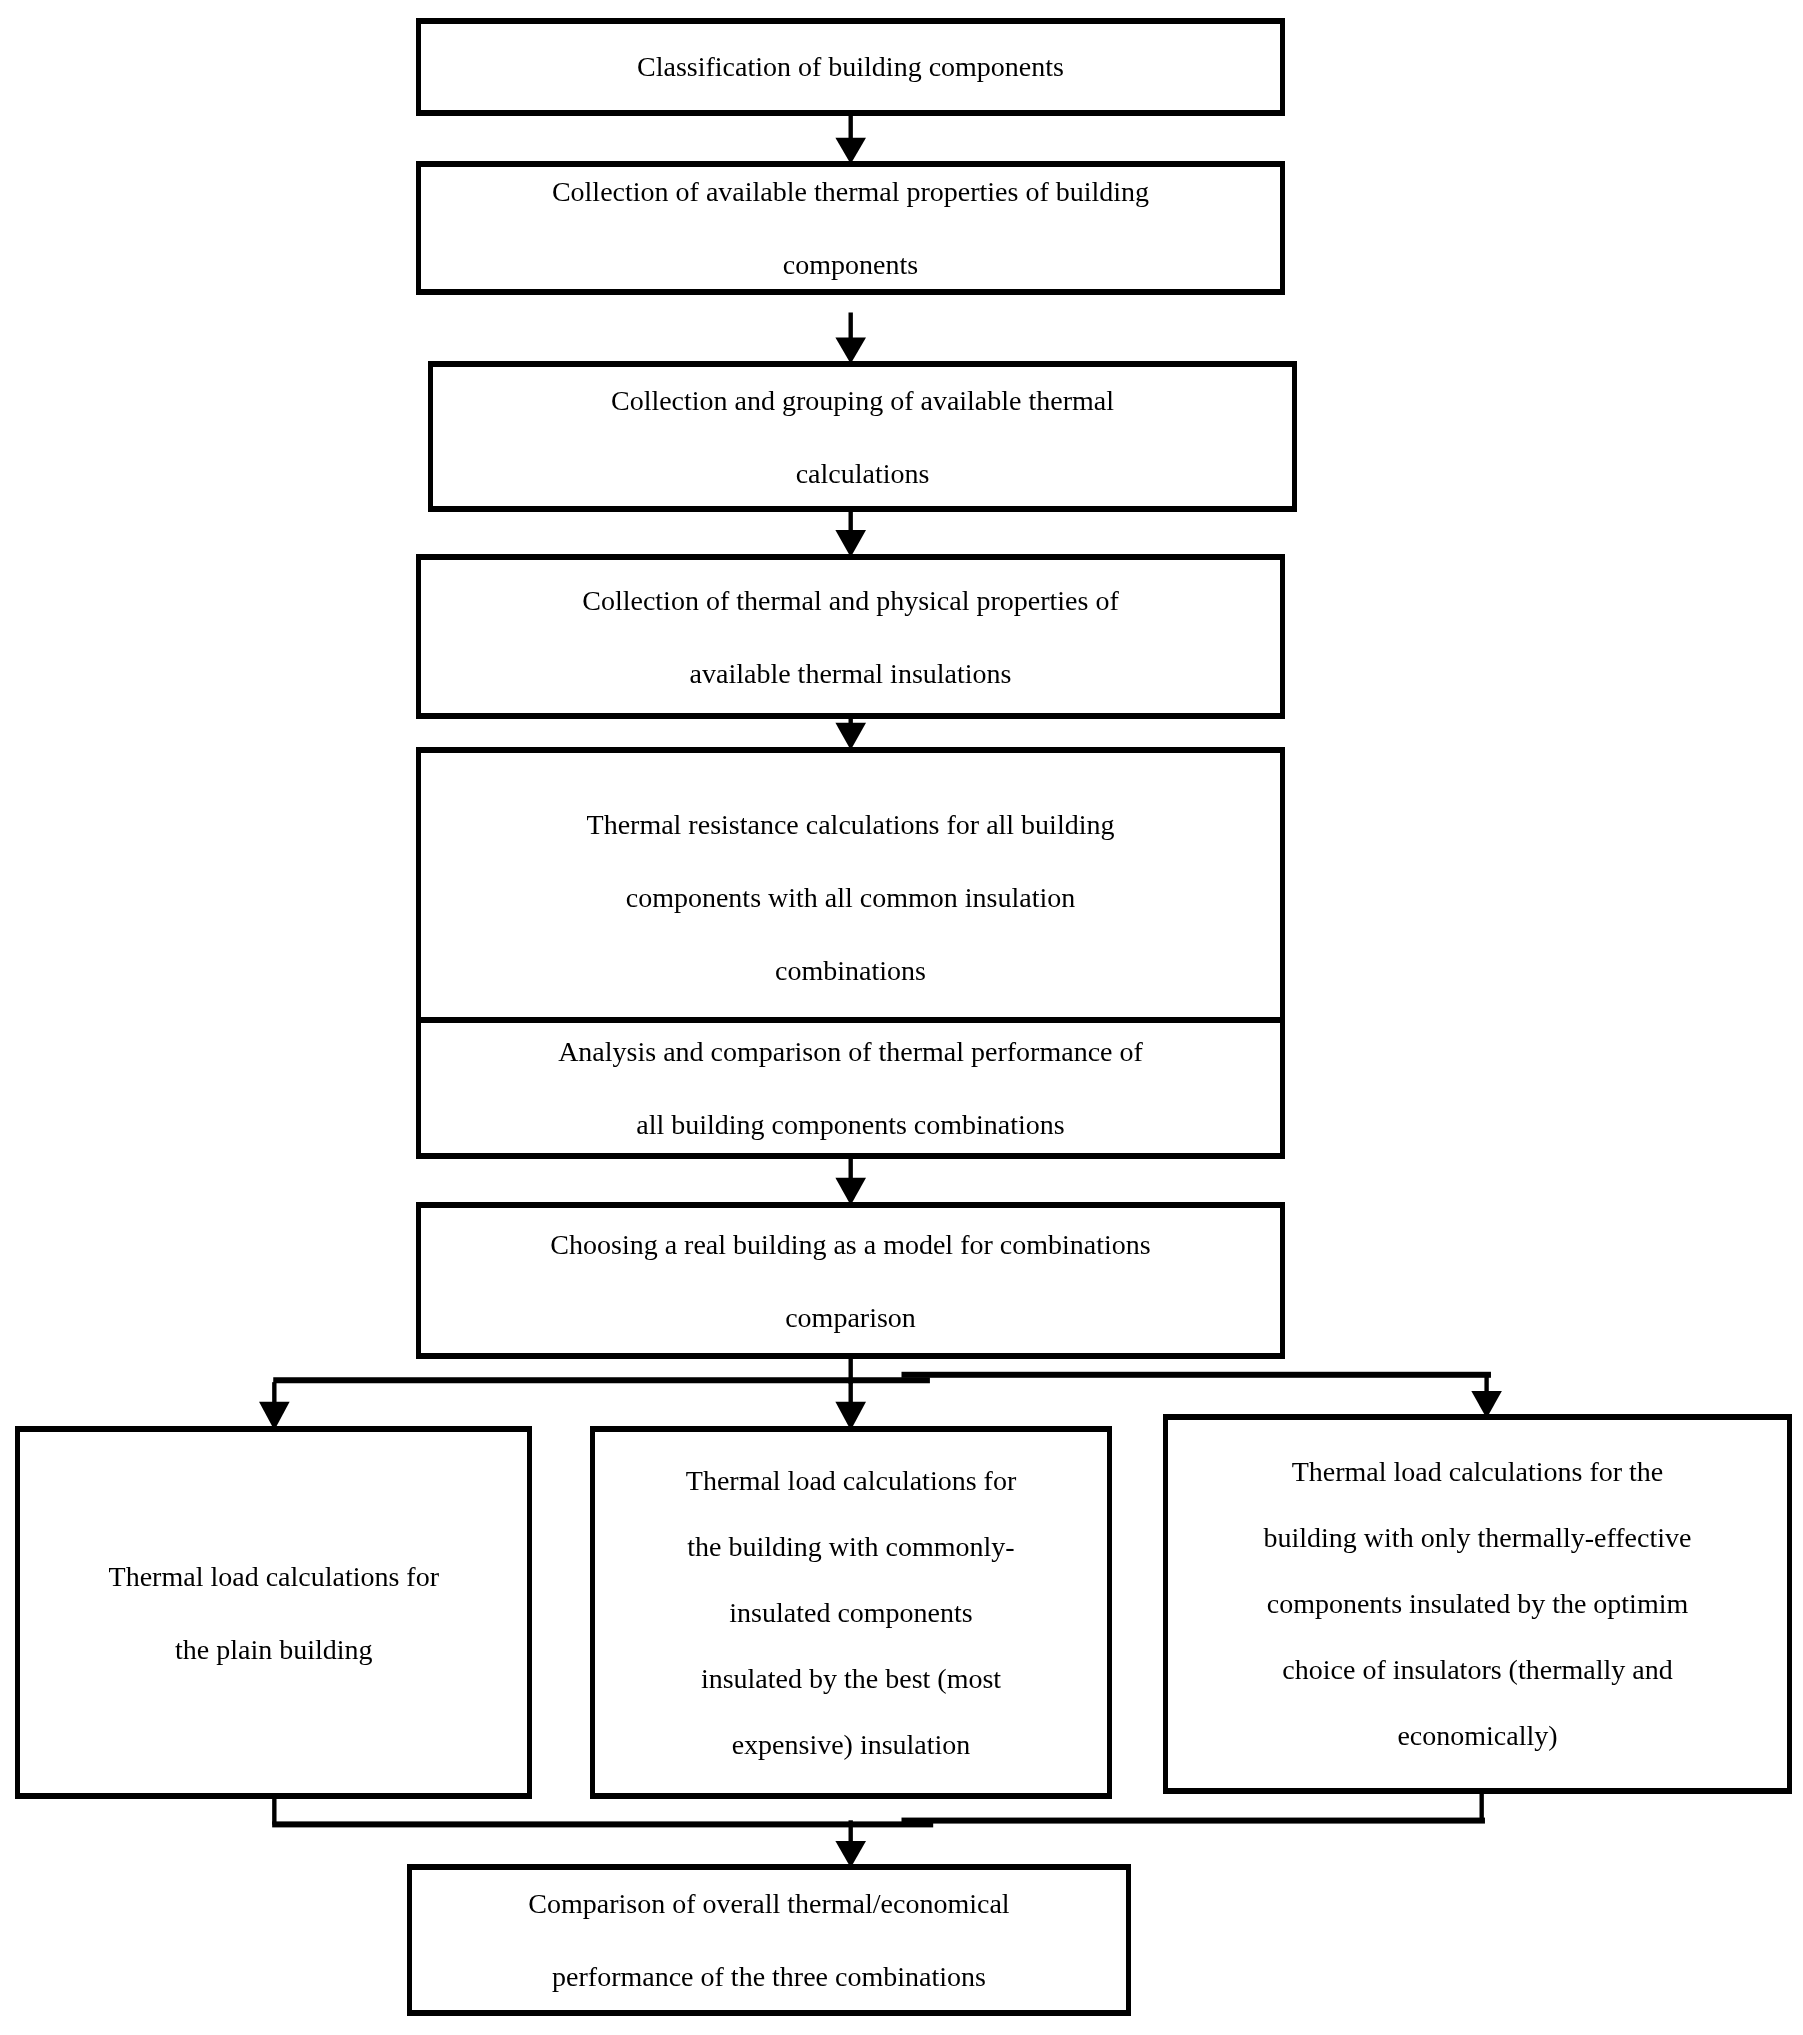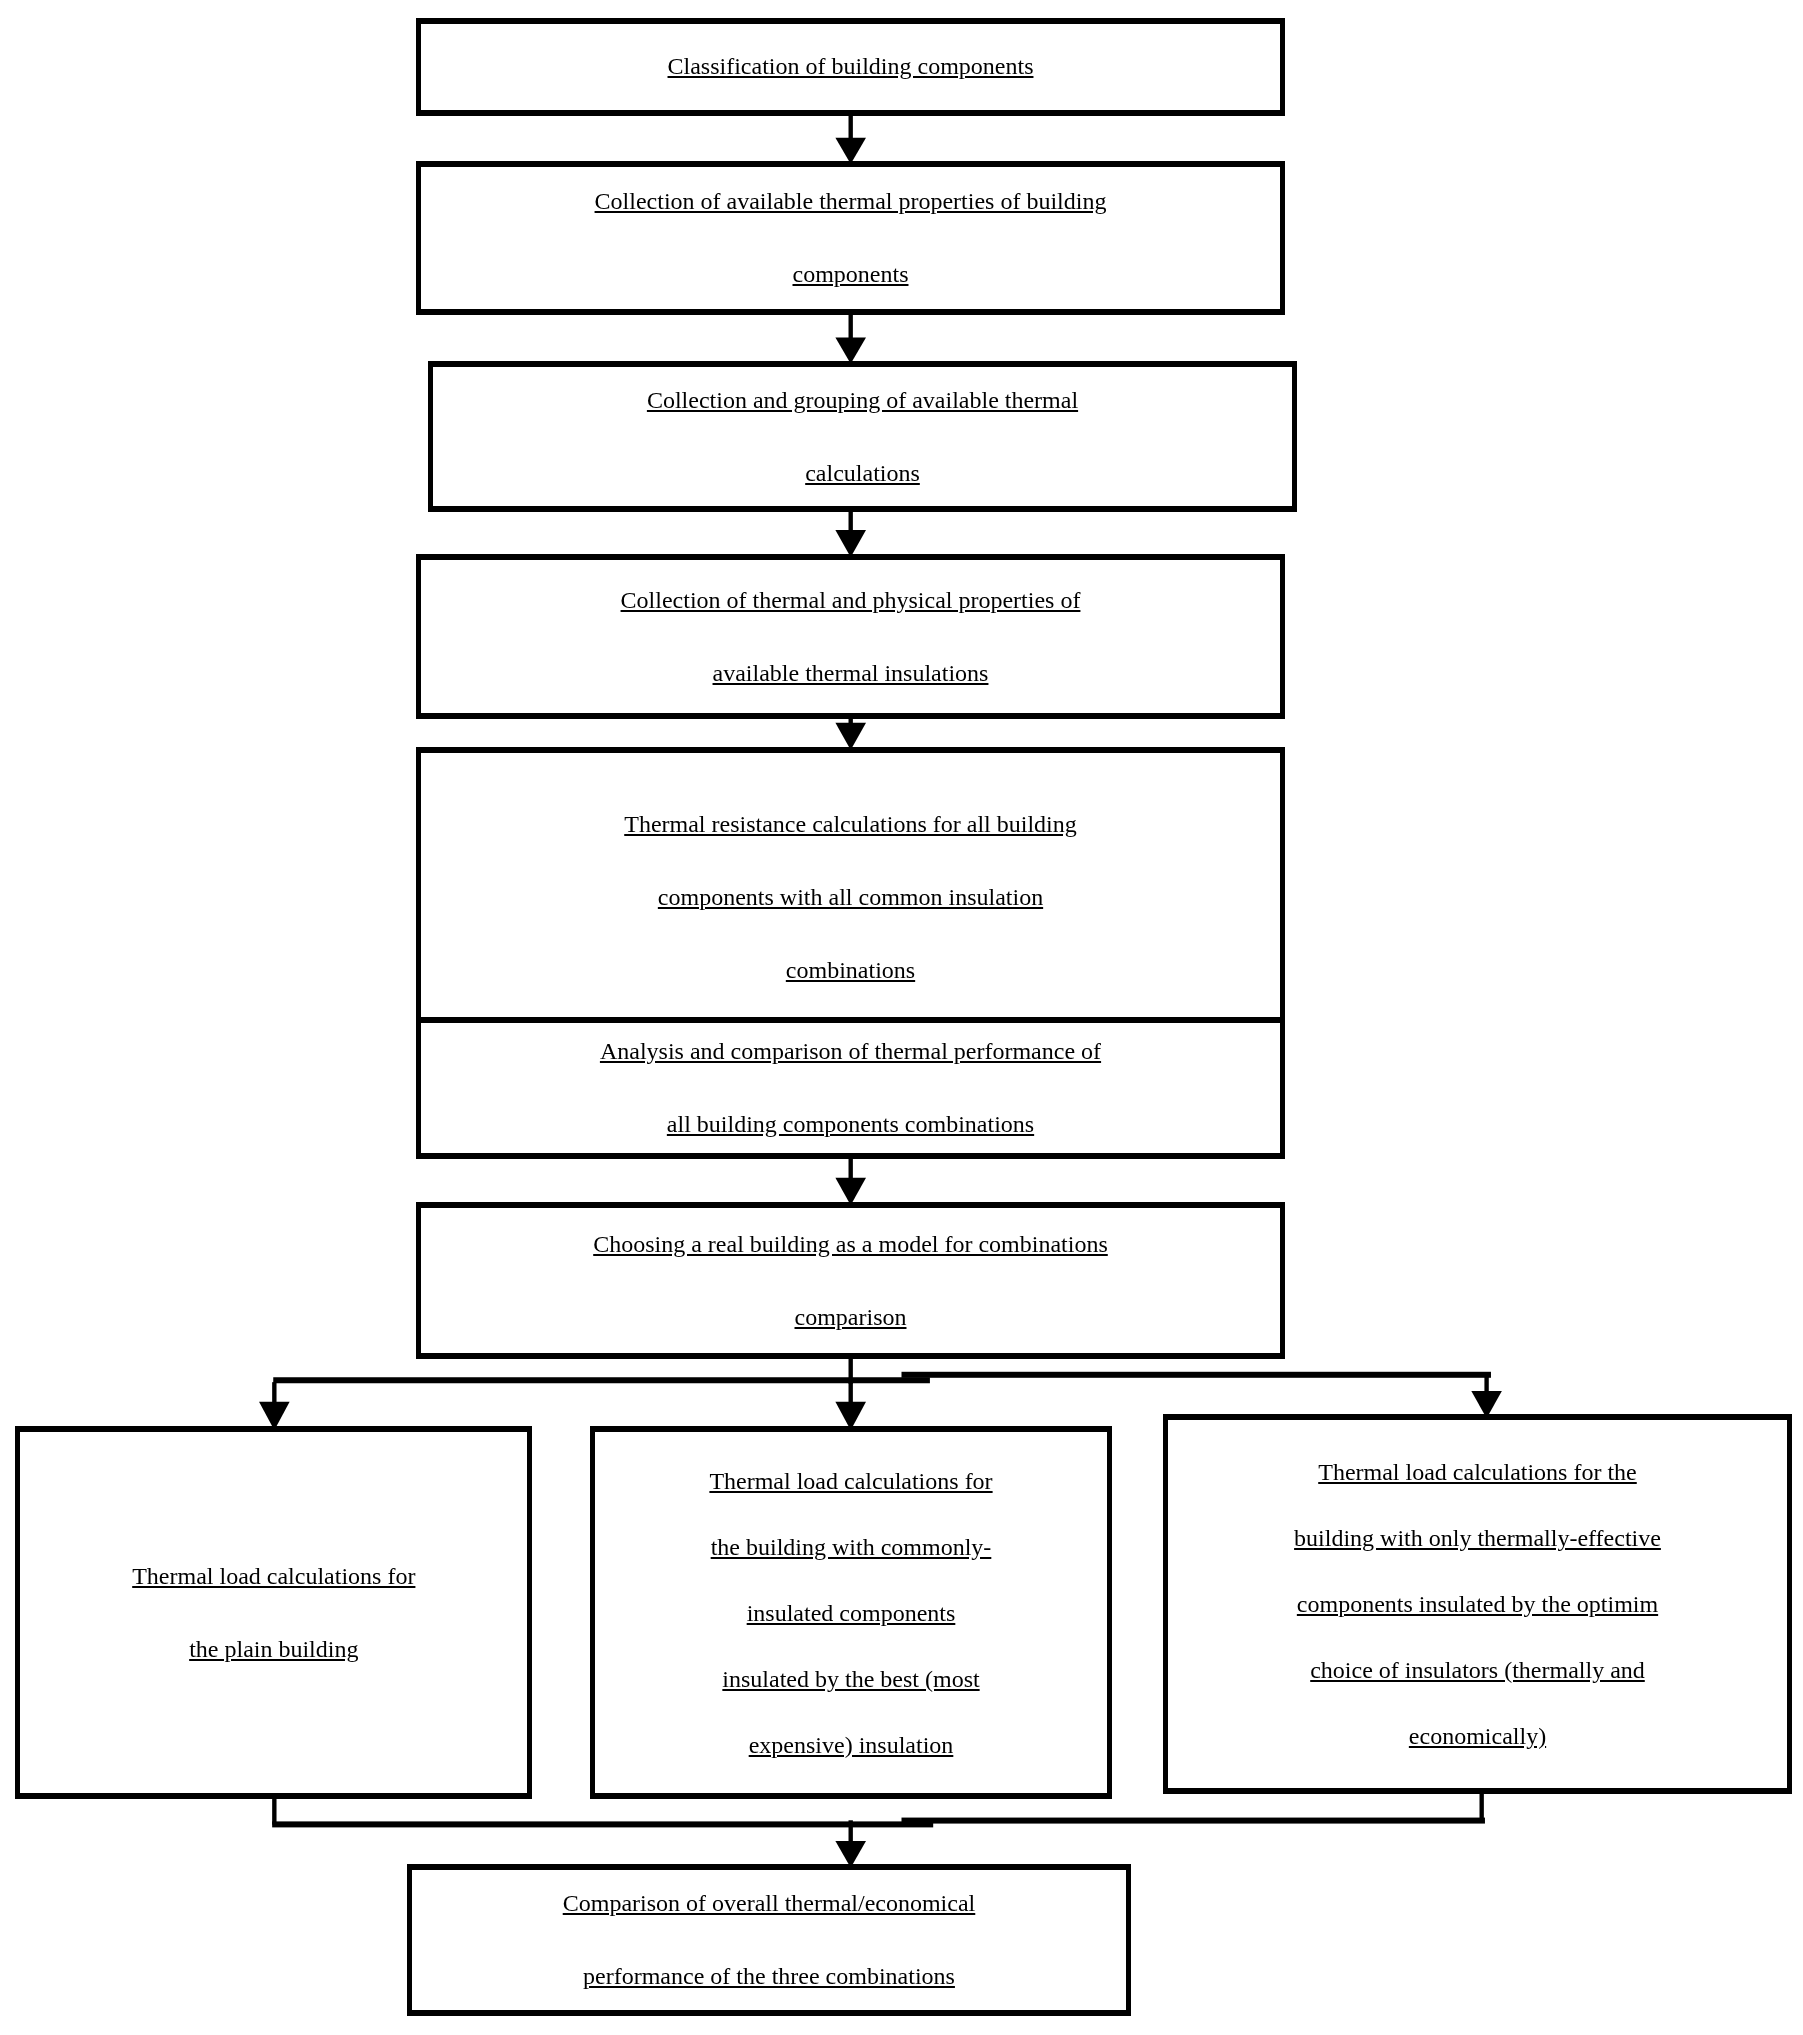--- a/index.html
+++ b/index.html
@@ -19,25 +19,24 @@
     border-width:6.6px 5.5px;
     background:#ffffff;
     display:flex;
     flex-direction:column;
     align-items:center;
     justify-content:center;
     text-align:center;
     z-index:2;
   }
   .line{
-    font-size:24px;
+    font-size:28px;
     line-height:73px;
     white-space:nowrap;
     color:#000000;
-    text-decoration:underline;
   }
   .tight .line{line-height:66px;}
   #connectors{
     position:absolute;
     left:0;top:0;
     width:1803px;height:2035px;
     z-index:1;
   }
   #connectors rect, #connectors polygon{fill:#000000;stroke:none;}
 </style>
@@ -99,21 +98,21 @@
     <g>
       <rect x="1553" y="3332" width="8" height="40"></rect>
       <polygon points="1529,3370 1585,3370 1557,3419"></polygon>
     </g>
   </svg>
 
   <div class="box" style="left:416px;top:17.5px;width:869px;height:98px">
     <div class="line">Classification of building components</div>
   </div>
 
-  <div class="box" style="left:416px;top:161px;width:869px;height:154px">
+  <div class="box" style="left:416px;top:161px;width:869px;height:134px">
     <div class="line">Collection of available thermal properties of building</div>
     <div class="line">components</div>
   </div>
 
   <div class="box" style="left:428px;top:361px;width:869px;height:151px">
     <div class="line">Collection and grouping of available thermal</div>
     <div class="line">calculations</div>
   </div>
 
   <div class="box" style="left:416px;top:554px;width:869px;height:165px">

